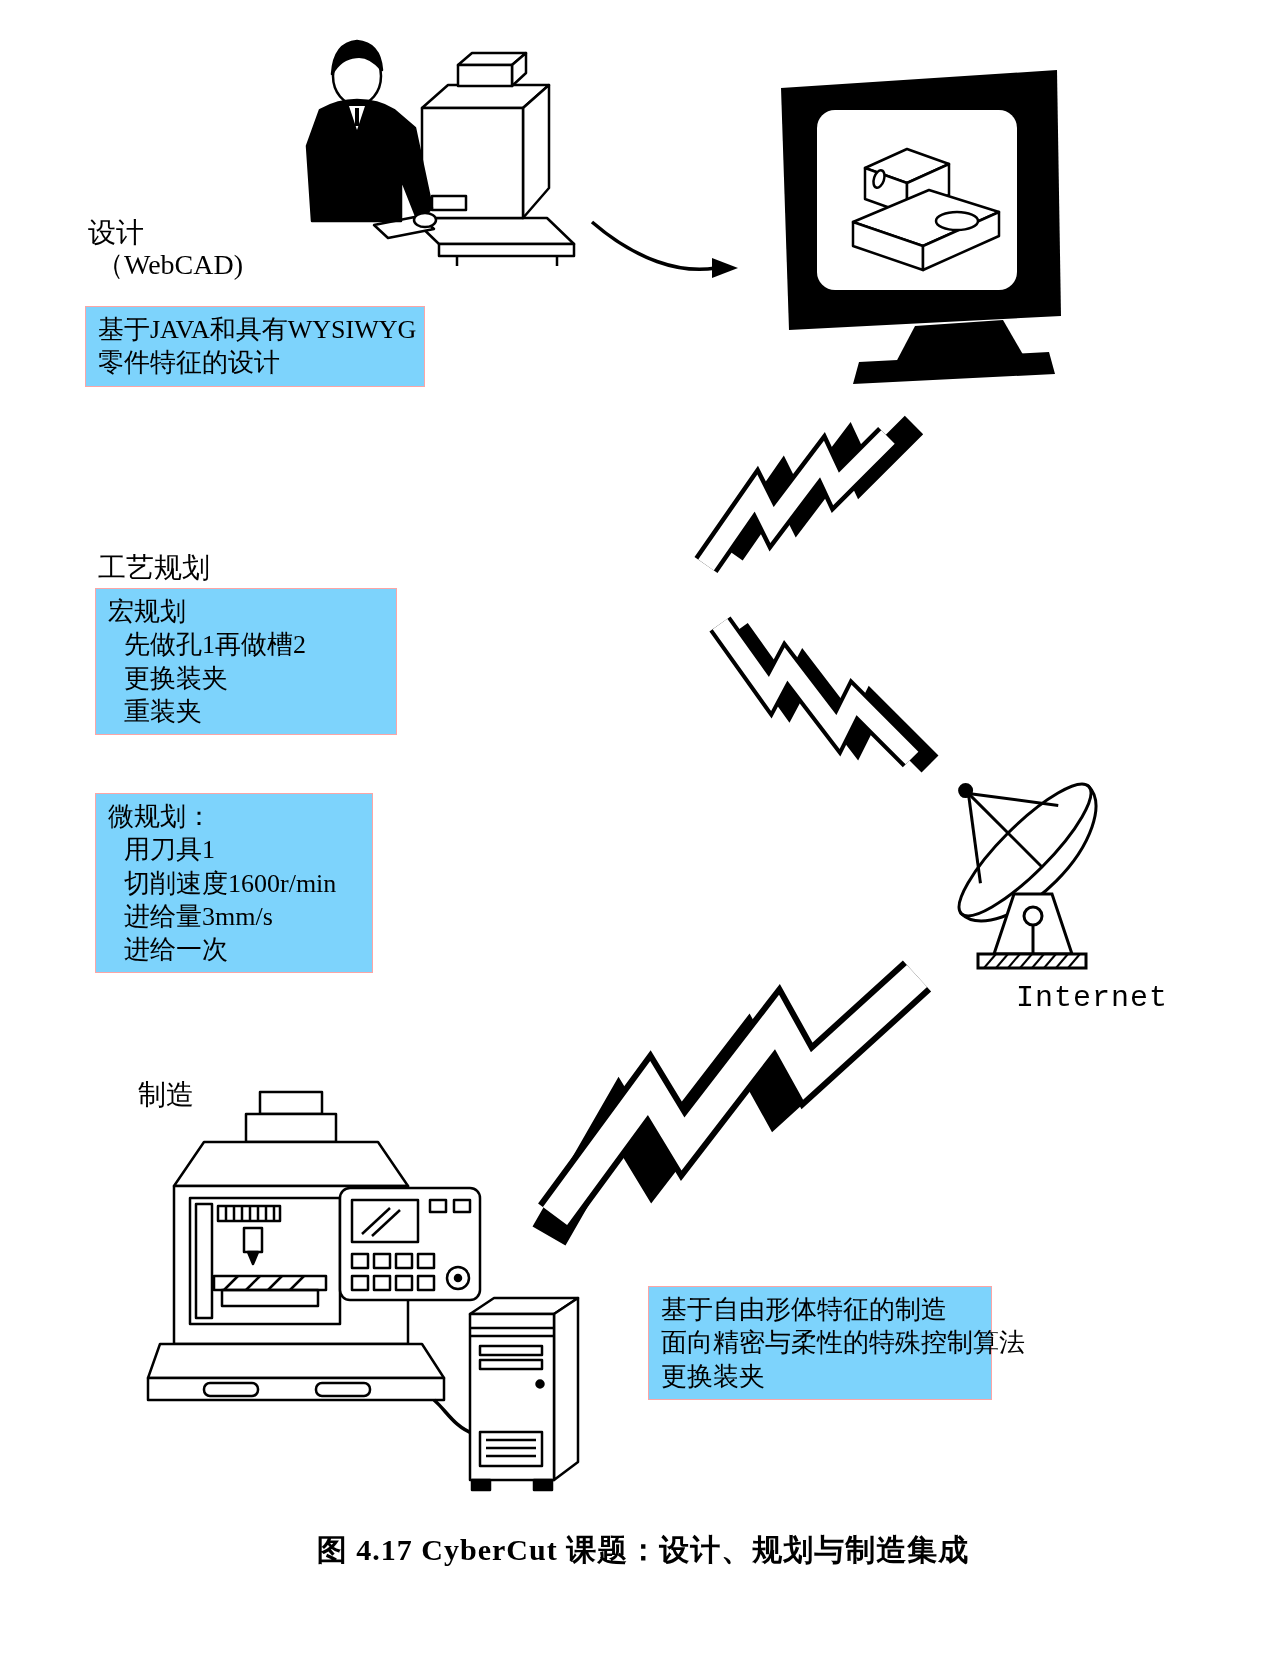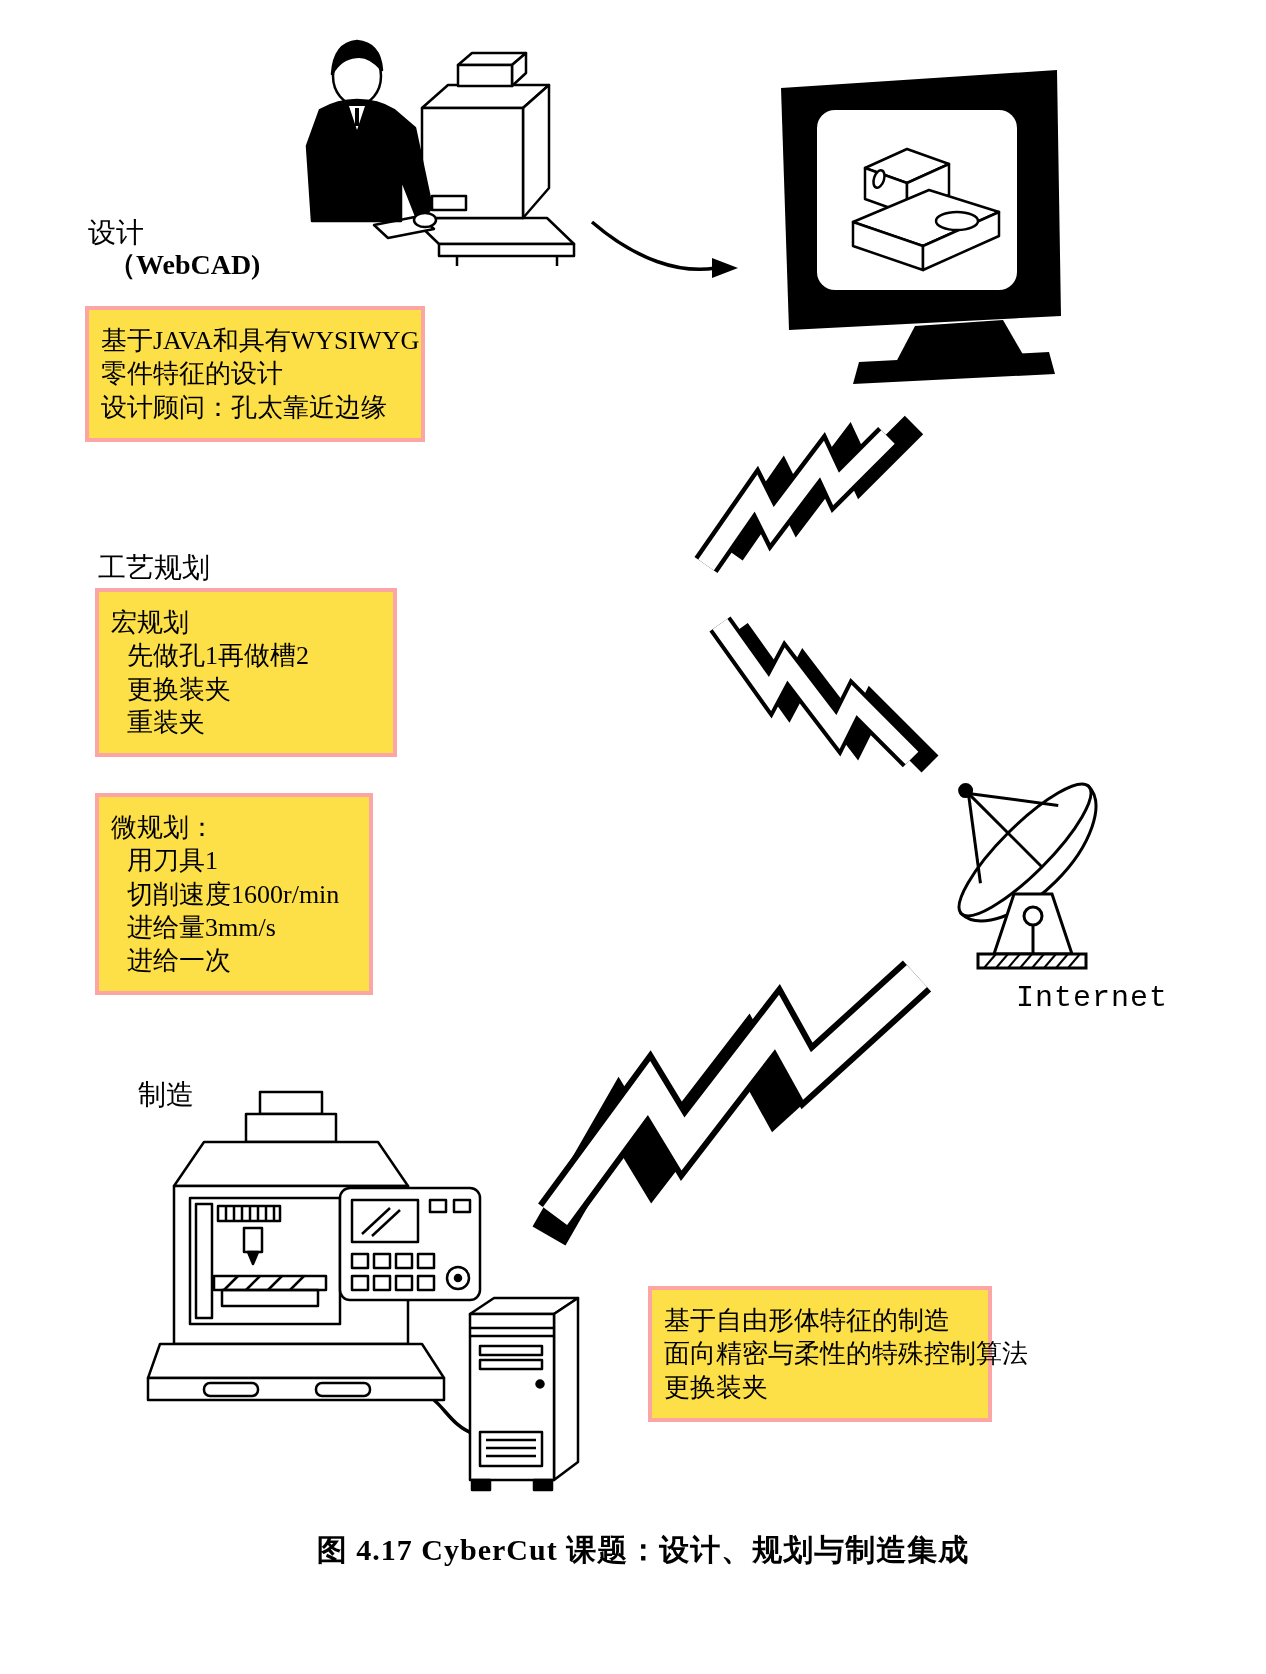--- a/index.html
+++ b/index.html
@@ -1,21 +1,21 @@
 <!DOCTYPE html>
 <html><head>
 <meta charset="utf-8">
 <style>
   * { margin:0; padding:0; box-sizing:border-box; }
   html,body { background:#fff; }
   body { font-family:"Liberation Serif","DejaVu Serif",serif; color:#000; }
   .canvas { position:relative; width:1266px; height:1674px; background:#fff; overflow:hidden; margin:0 auto; }
   .abs { position:absolute; }
   .label { font-size:28px; line-height:1.1; white-space:nowrap; }
-  .tbox { border:4px solid #fca5a5; background:#fde047; padding:14px 12px; font-size:26px; line-height:1.28; }
+  .tbox { border:1px solid #fca5a5; background:#7dd3fc; padding:6px 12px; font-size:26px; line-height:1.28; }
   .tbox div { white-space:nowrap; }
   .indent { padding-left:16px; }
   .mono { font-family:Liberation Mono, monospace; font-size:30px; letter-spacing:1px; }
   .caption { top:1530px; left:0; width:100%; text-align:center; font-size:30px; font-weight:bold; letter-spacing:1px;padding-left:20px; }
   svg { display:block; overflow:visible; }
 </style>
 </head>
 <body>
 
 <div class="canvas">
@@ -180,26 +180,25 @@
       <rect x="28" y="140" width="62" height="34" fill="none"></rect>
       <line x1="34" y1="148" x2="84" y2="148"></line>
       <line x1="34" y1="156" x2="84" y2="156"></line>
       <line x1="34" y1="164" x2="84" y2="164"></line>
       <rect x="20" y="188" width="18" height="10" fill="#000"></rect>
       <rect x="82" y="188" width="18" height="10" fill="#000"></rect>
     </g>
   </svg>
 
   <div class="abs label" style="left:88px; top:218px;">设计</div>
-  <div class="abs label" style="left:108px; top:250px;font-weight:bold;">（WebCAD)</div>
+  <div class="abs label" style="left:96px; top:250px;">（WebCAD)</div>
 
   <div class="abs tbox" style="left:85px; top:306px; width:340px;">
     <div>基于JAVA和具有WYSIWYG</div>
     <div>零件特征的设计</div>
-    <div>设计顾问：孔太靠近边缘</div>
   </div>
 
   <div class="abs label" style="left:98px; top:553px;">工艺规划</div>
 
   <div class="abs tbox" style="left:95px; top:588px; width:302px;">
     <div>宏规划</div>
     <div class="indent">先做孔1再做槽2</div>
     <div class="indent">更换装夹</div>
     <div class="indent">重装夹</div>
   </div>

